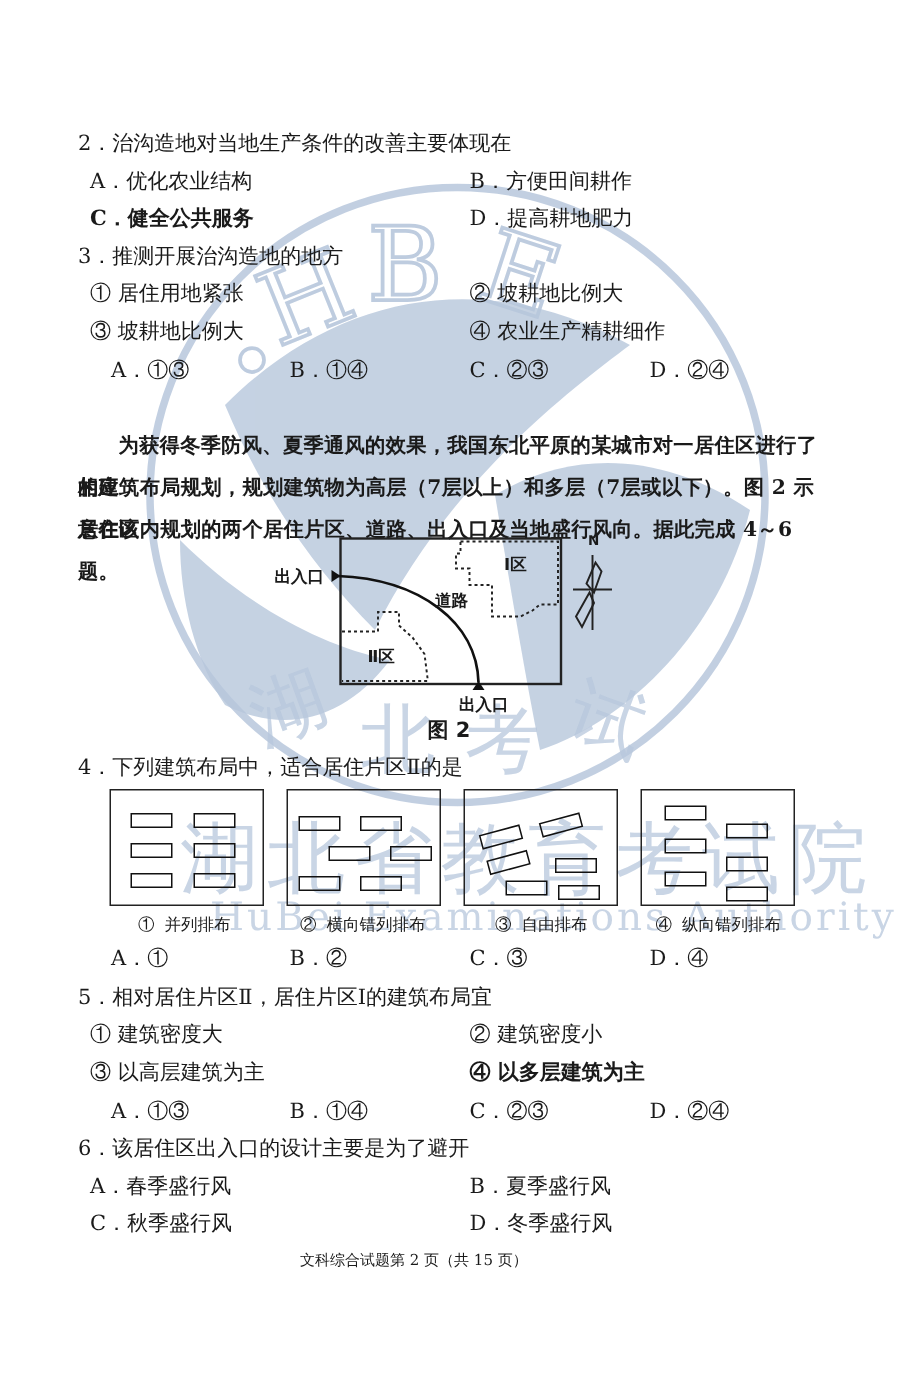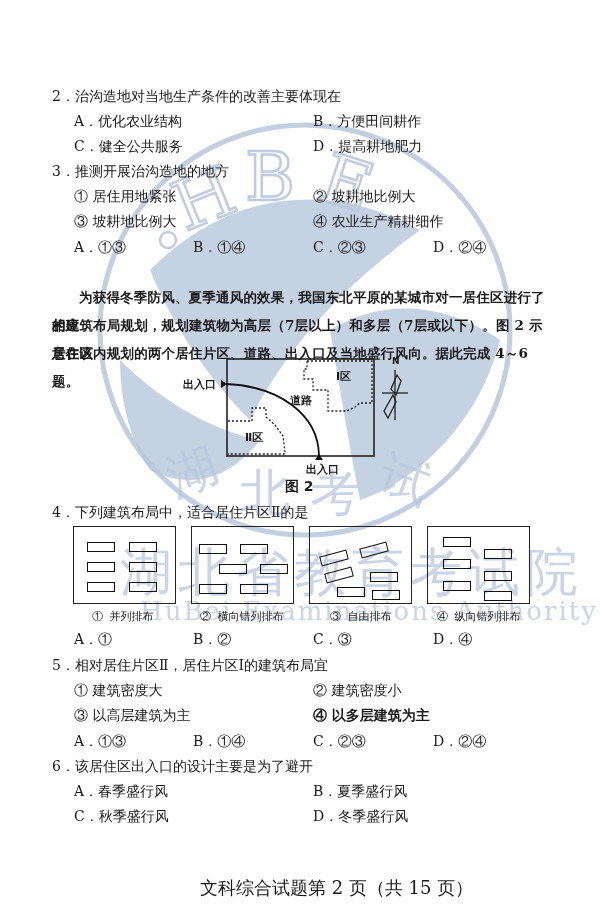--- a/index.html
+++ b/index.html
@@ -6,31 +6,31 @@
   body {
     width:600px; height:918px; position:relative; overflow:hidden;
     background:#ffffff;
     font-family:"DejaVu Serif","Liberation Serif", serif;
     color:#1a1a1a;
   }
   .watermark { position:absolute; left:0; top:0; width:600px; height:918px; pointer-events:none; z-index:0; }
   .content { position:absolute; left:0; top:0; width:600px; height:747px; z-index:1; }
   .line { position:absolute; font-size:14px; line-height:18px; white-space:nowrap; }
   .q { left:52px; }
-  .opt { left:74px; }
+  .opt { left:60px; }
   .opt2 { left:313px; }
   .q4c1 { left:74px; } .q4c2 { left:193px; } .q4c3 { left:313px; } .q4c4 { left:433px; }
   .para { position:absolute; left:52px; width:500px; font-size:13.5px; line-height:28px; font-weight:bold; letter-spacing:0.2px; }
   .indent { text-indent:27px; }
   .fig-caption { position:absolute; left:285px; top:478px; font-size:14px; font-weight:bold; font-family:"DejaVu Sans","Liberation Sans",sans-serif; }
   .map-label { position:absolute; font-size:11px; font-weight:bold; font-family:"DejaVu Sans","Liberation Sans",sans-serif; white-space:nowrap; }
   .layout-box { position:absolute; top:526px; width:101px; height:76px; border:1.5px solid #222; background:transparent; }
   .bld { position:absolute; width:26px; height:8px; border:1.6px solid #111; background:transparent; }
   .layout-cap { position:absolute; top:609px; font-size:11px; font-family:Liberation Mono, monospace; white-space:nowrap; }
-  .footer { position:absolute; left:200px; top:876px; font-size:18px; white-space:nowrap; }
+  .footer { position:absolute; left:200px; top:833px; font-size:10px; white-space:nowrap; }
 </style>
 </head>
 <body>
 
 <svg class="watermark" viewBox="0 0 600 918" xmlns="http://www.w3.org/2000/svg">
   <g fill="none" stroke="#b7c7dc" stroke-width="5" opacity="0.85">
     <circle cx="305" cy="330" r="205"></circle>
   </g>
   <g fill="#b7c7dc" opacity="0.8">
     <path d="M150 270 C 230 190, 330 180, 420 230 C 380 260, 300 320, 250 420 C 210 380, 175 330, 150 270 Z"></path>
@@ -51,21 +51,21 @@
     <text x="310" y="510" font-size="50" font-family="DejaVu Serif, serif">考</text>
     <text x="380" y="495" font-size="50" font-family="DejaVu Serif, serif" transform="rotate(20 400 480)">试</text>
   </g>
 </svg>
 
 <div class="content">
 
   <div class="line q" style="top:87px;">2．治沟造地对当地生产条件的改善主要体现在</div>
   <div class="line opt" style="top:112px;">A．优化农业结构</div>
   <div class="line opt2" style="top:112px;">B．方便田间耕作</div>
-  <div class="line opt" style="top:137px;">C．健全公共服务</div>
+  <div class="line opt" style="top:137px;font-weight:bold;">C．健全公共服务</div>
   <div class="line opt2" style="top:137px;">D．提高耕地肥力</div>
 
   <div class="line q" style="top:162px;">3．推测开展治沟造地的地方</div>
   <div class="line opt" style="top:187px;">① 居住用地紧张</div>
   <div class="line opt2" style="top:187px;">② 坡耕地比例大</div>
   <div class="line opt" style="top:212px;">③ 坡耕地比例大</div>
   <div class="line opt2" style="top:212px;">④ 农业生产精耕细作</div>
   <div class="line q4c1" style="top:238px;">A．①③</div>
   <div class="line q4c2" style="top:238px;">B．①④</div>
   <div class="line q4c3" style="top:238px;">C．②③</div>

